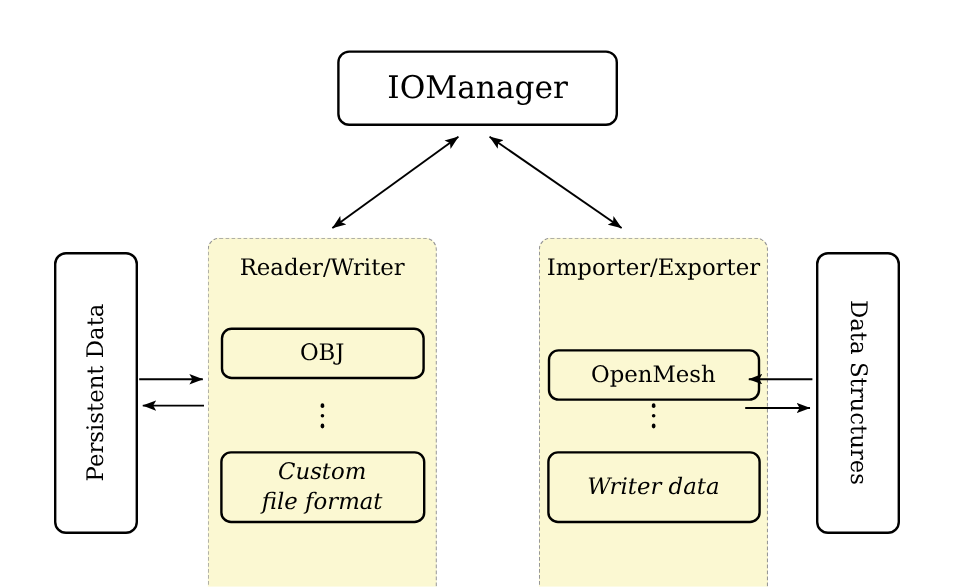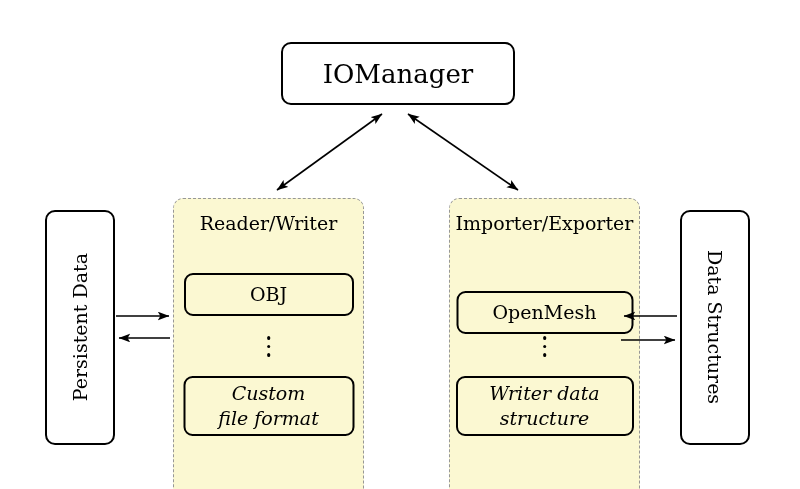--- a/index.html
+++ b/index.html
@@ -154,21 +154,20 @@
     <div class="inner-node inner-top" id="box-openmesh">
       <span>OpenMesh</span>
     </div>
     <div class="vdots">
         <i></i>
         <i></i>
         <i></i>
       </div>
     <div class="inner-node inner-bottom" id="box-custom-struct">
       <span>Writer data</span>
-      <span>structure</span>
     </div>
   </div>
 
   <svg id="arrow-layer" viewBox="0 0 800 489" xmlns="http://www.w3.org/2000/svg">
     <defs>
       <marker id="ah" markerWidth="7.5" markerHeight="5.6" refX="7" refY="2.7" orient="auto-start-reverse" markerUnits="strokeWidth">
         <path d="M0,0 L7.2,2.7 L0,5.4 L1.6,2.7 Z" fill="#000000"></path>
       </marker>
     </defs>
     <g stroke="#000000" stroke-width="1.6" fill="none">

